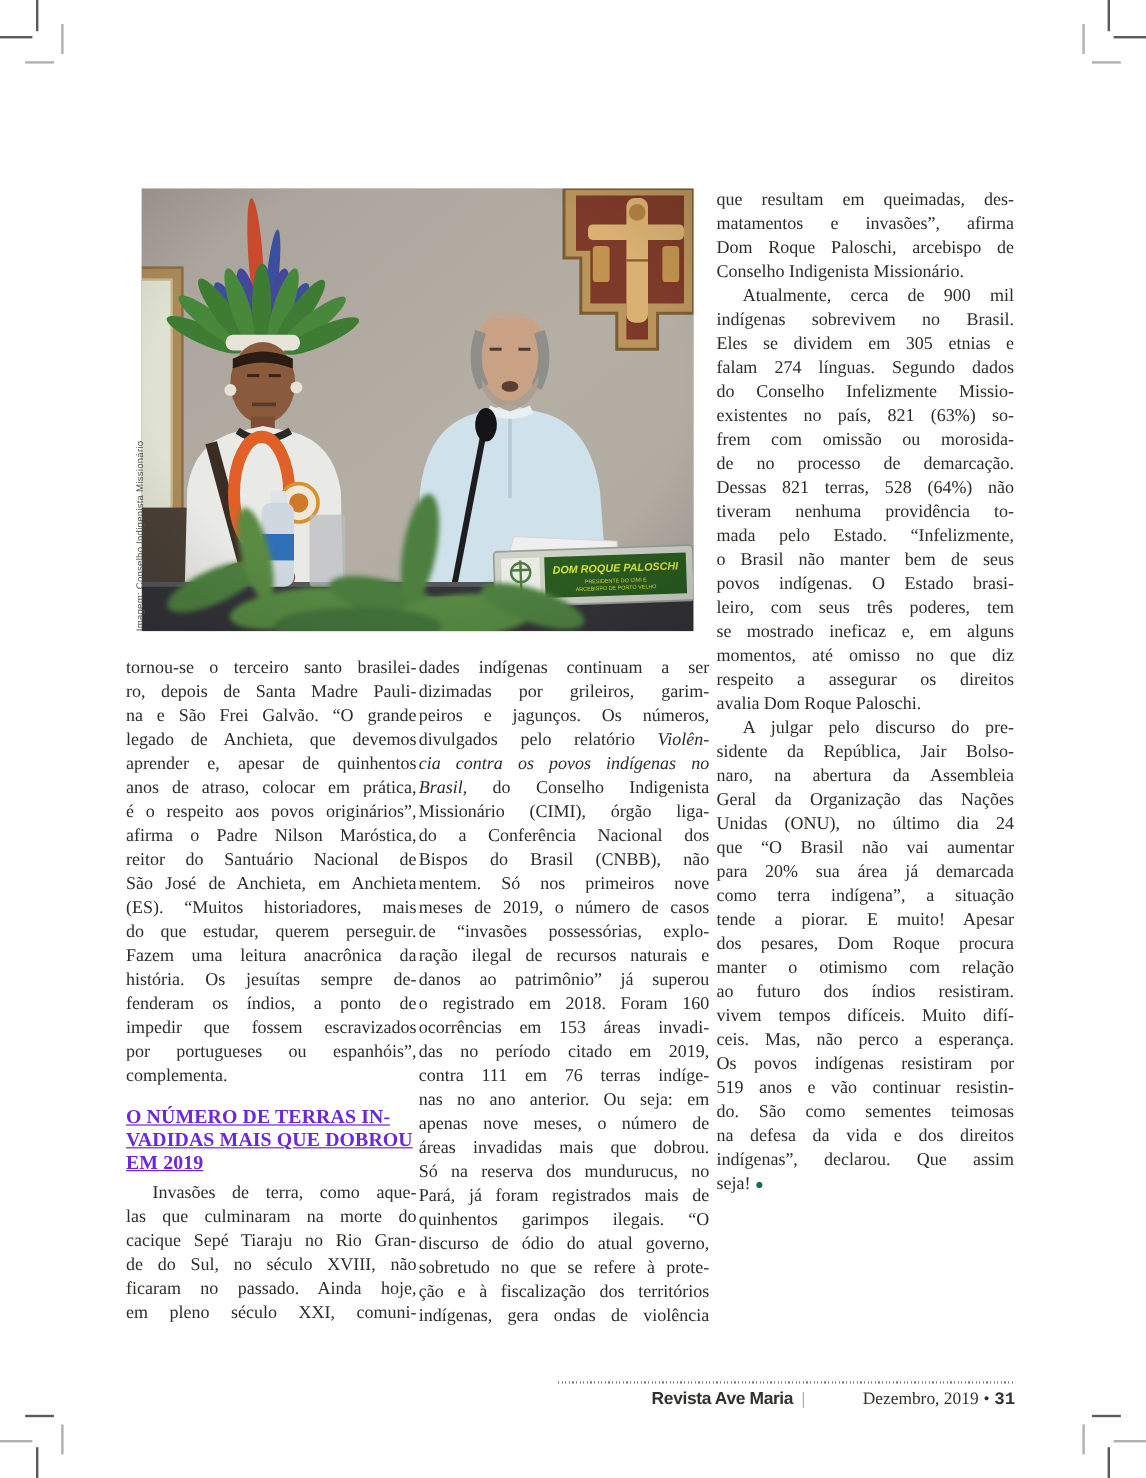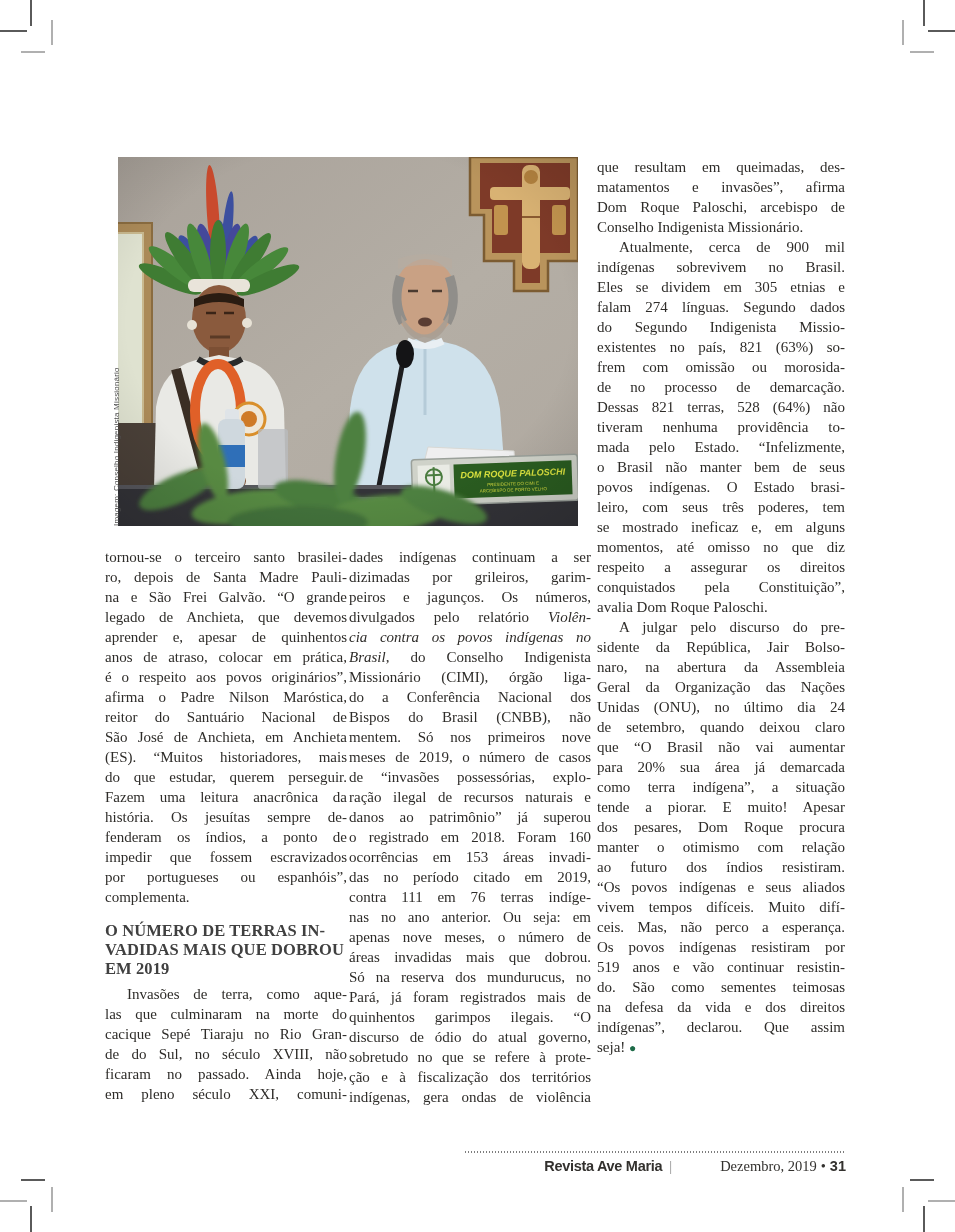--- a/index.html
+++ b/index.html
@@ -38,21 +38,21 @@
     background:repeating-linear-gradient(90deg,#7d7d7d 0 1px,transparent 1px 3px);
   }
   .footer {
     position:absolute; left:465px; top:1158px; width:381px; text-align:right;
     font-size:14.5px; color:#33312e; white-space:nowrap;
   }
   .footer .brand { font-family:"Liberation Sans", sans-serif; font-weight:bold; letter-spacing:-0.3px; }
   .footer .sep { color:#8a8a8a; padding:0 7px; font-weight:normal; }
   .footer .issue { font-family:"Liberation Serif", serif;margin-left:41px; }
   .footer .bullet { padding:0 4px; }
-  .footer .pgnum { font-family:Liberation Sans, sans-serif; font-weight:bold; }
+  .footer .pgnum { font-family:Liberation Mono, monospace; font-weight:bold; }
 </style>
 </head>
 <body>
 
 <div class="page">
 
   <div class="cm" style="left:30px;top:0;width:2px;height:26px;"></div>
   <div class="cm" style="left:0;top:30px;width:27px;height:2px;"></div>
   <div class="cm light" style="left:51px;top:20px;width:2px;height:25px;"></div>
   <div class="cm light" style="left:21px;top:51px;width:24px;height:2px;"></div>
@@ -226,21 +226,21 @@
       <div class="tline">reitor do Santuário Nacional de</div>
       <div class="tline">São José de Anchieta, em Anchieta</div>
       <div class="tline">(ES). “Muitos historiadores, mais</div>
       <div class="tline">do que estudar, querem perseguir.</div>
       <div class="tline">Fazem uma leitura anacrônica da</div>
       <div class="tline">história. Os jesuítas sempre de-</div>
       <div class="tline">fenderam os índios, a ponto de</div>
       <div class="tline">impedir que fossem escravizados</div>
       <div class="tline">por portugueses ou espanhóis”,</div>
       <div class="tline end">complementa.</div>
-      <div class="heading" style="color: #404040;">
+      <div class="heading" style="color: #6d28d9; text-decoration: underline;">
         <div>O NÚMERO DE TERRAS IN-</div>
         <div>VADIDAS MAIS QUE DOBROU</div>
         <div>EM 2019</div>
       </div>
       <div class="tline ind">Invasões de terra, como aque-</div>
       <div class="tline">las que culminaram na morte do</div>
       <div class="tline">cacique Sepé Tiaraju no Rio Gran-</div>
       <div class="tline">de do Sul, no século XVIII, não</div>
       <div class="tline">ficaram no passado. Ainda hoje,</div>
       <div class="tline">em pleno século XXI, comuni-</div>
@@ -277,49 +277,46 @@
     </div>
   <div class="col c3">
       <div class="tline">que resultam em queimadas, des-</div>
       <div class="tline">matamentos e invasões”, afirma</div>
       <div class="tline">Dom Roque Paloschi, arcebispo de</div>
       <div class="tline end">Conselho Indigenista Missionário.</div>
       <div class="tline ind">Atualmente, cerca de 900 mil</div>
       <div class="tline">indígenas sobrevivem no Brasil.</div>
       <div class="tline">Eles se dividem em 305 etnias e</div>
       <div class="tline">falam 274 línguas. Segundo dados</div>
-      <div class="tline">do Segundo Indigenista Missio-</div>
+      <div class="tline">do Conselho Infelizmente Missio-</div>
       <div class="tline">existentes no país, 821 (63%) so-</div>
       <div class="tline">frem com omissão ou morosida-</div>
       <div class="tline">de no processo de demarcação.</div>
       <div class="tline">Dessas 821 terras, 528 (64%) não</div>
       <div class="tline">tiveram nenhuma providência to-</div>
       <div class="tline">mada pelo Estado. “Infelizmente,</div>
       <div class="tline">o Brasil não manter bem de seus</div>
       <div class="tline">povos indígenas. O Estado brasi-</div>
       <div class="tline">leiro, com seus três poderes, tem</div>
       <div class="tline">se mostrado ineficaz e, em alguns</div>
       <div class="tline">momentos, até omisso no que diz</div>
       <div class="tline">respeito a assegurar os direitos</div>
-      <div class="tline">conquistados pela Constituição”,</div>
       <div class="tline end">avalia Dom Roque Paloschi.</div>
       <div class="tline ind">A julgar pelo discurso do pre-</div>
       <div class="tline">sidente da República, Jair Bolso-</div>
       <div class="tline">naro, na abertura da Assembleia</div>
       <div class="tline">Geral da Organização das Nações</div>
       <div class="tline">Unidas (ONU), no último dia 24</div>
-      <div class="tline">de setembro, quando deixou claro</div>
       <div class="tline">que “O Brasil não vai aumentar</div>
       <div class="tline">para 20% sua área já demarcada</div>
       <div class="tline">como terra indígena”, a situação</div>
       <div class="tline">tende a piorar. E muito! Apesar</div>
       <div class="tline">dos pesares, Dom Roque procura</div>
       <div class="tline">manter o otimismo com relação</div>
       <div class="tline">ao futuro dos índios resistiram.</div>
-      <div class="tline">“Os povos indígenas e seus aliados</div>
       <div class="tline">vivem tempos difíceis. Muito difí-</div>
       <div class="tline">ceis. Mas, não perco a esperança.</div>
       <div class="tline">Os povos indígenas resistiram por</div>
       <div class="tline">519 anos e vão continuar resistin-</div>
       <div class="tline">do. São como sementes teimosas</div>
       <div class="tline">na defesa da vida e dos direitos</div>
       <div class="tline">indígenas”, declarou. Que assim</div>
       <div class="tline end"><span>seja! </span><span class="dot" style="color: rgb(30, 107, 72);">●</span></div>
     </div>
 

